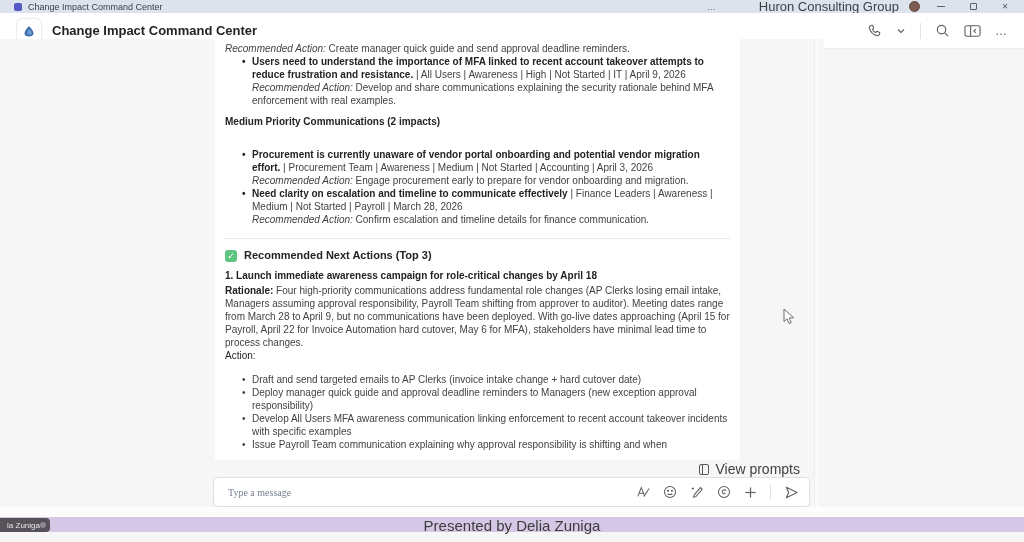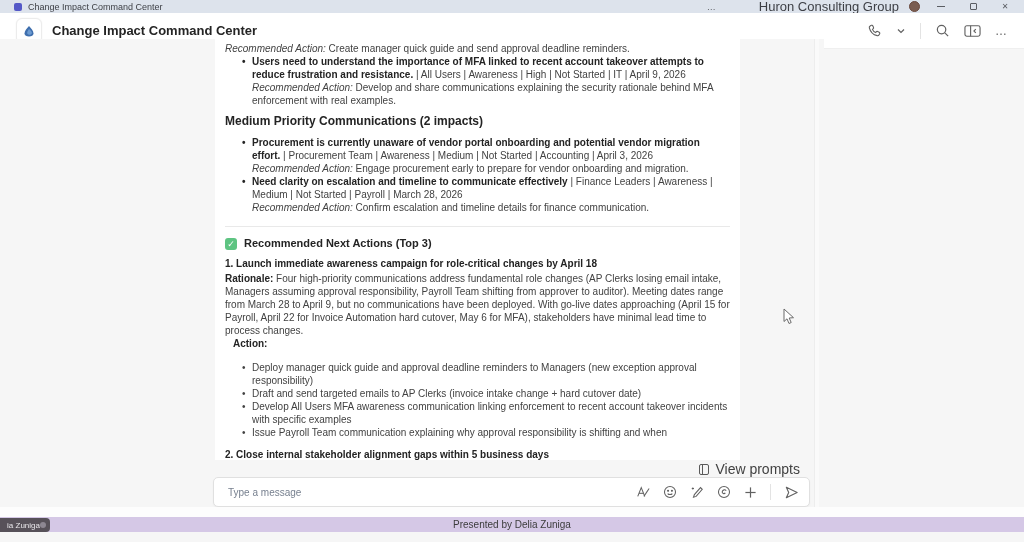--- a/index.html
+++ b/index.html
@@ -51,62 +51,62 @@
     position:absolute; left:215px; top:0; width:525px; height:421px;
     background:#ffffff; overflow:hidden; padding:3px 10px 0 10px;
     font-size:10px; line-height:13px; color:#424242;
   }
   .b { font-weight:bold; color:#242424; }
   .it { font-style:italic; }
   .indent { margin-left:27px; }
   ul.blist { list-style:none; margin:0; }
   ul.blist > li { position:relative; margin-left:15px; padding-left:12px; }
   ul.blist > li::before { content:"•"; position:absolute; left:2px; top:0; color:#242424; font-weight:bold; }
-  .sec-h { font-size:12px; font-weight:bold; color:#242424; margin:8px 0 8px; }
+  .sec-h { font-size:10px; font-weight:bold; color:#242424; margin:8px 0 20px; }
   .card hr.div { border:none; border-top:1px solid #e9e9e9; margin:12px 0 10px; }
   .na-head { display:flex; align-items:center; gap:7px; margin:0 0 7px; }
   .check-badge {
     width:12px; height:12px; border-radius:3px; background:#5ec482;
     color:#fff; font-size:9px; line-height:12px; text-align:center; flex:none;
   }
   .na-title { font-size:11px; font-weight:bold; color:#242424; }
   .num-title { font-weight:bold; color:#242424; margin:0 0 2px; }
   .para { margin:0; }
-  .action-word { font-weight:bold; color:#242424; margin:0 8px 11px; }
+  .action-word { font-weight:normal; color:#242424; margin:0 0 11px; }
   ul.actions { list-style:none; margin:0 0 9px 15px; }
   ul.actions > li { position:relative; padding-left:12px; }
   ul.actions > li::before { content:"•"; position:absolute; left:2px; top:0; color:#424242; }
   
   .prompts-row {
     position:absolute; left:215px; top:422px; width:595px; height:16px;
     display:flex; justify-content:flex-end; align-items:center; gap:6px;
     font-size:14px; color:#424242; padding-right:10px;
   }
   .prompts-icon { width:10px; height:11px; border:1px solid #5a5a5a; border-radius:2px; position:relative; }
   .prompts-icon::before { content:""; position:absolute; left:2px; top:0; bottom:0; width:1px; background:#5a5a5a; }
   .compose {
     position:absolute; left:213px; top:438px; width:597px; height:30px;
     background:#fff; border:1px solid #e0e0e0; border-radius:5px;
     box-shadow:0 1px 2px rgba(0,0,0,.04);
     display:flex; align-items:center; padding:0 10px 0 14px;
   }
   .compose input {
     flex:1; border:none; outline:none; font-size:10px;
-    font-family:Liberation Sans, sans-serif; color:#333; background:transparent;
+    font-family:Liberation Serif, serif; color:#333; background:transparent;
   }
   .compose input::placeholder { color:#77808f; }
   .compose-icons { display:flex; align-items:center; gap:13px; color:#616161; }
   .compose-icons svg { display:block; }
   .c-divider { width:1px; height:16px; background:#e3e3e3; }
   
   .white-strip { position:absolute; left:0; top:468px; width:1024px; height:10px; background:#fdfdfd; }
   .present-bar {
     position:absolute; left:0; top:478px; width:1024px; height:15px;
-    background:#d5c8e6; display:flex; align-items:center; justify-content:center;
-    font-size:10px; color:#3c3c3c;
+    background:#d5c8e6; display:flex; align-items:flex-start; justify-content:center;
+    font-size:15px; color:#3c3c3c;
   }
   .overlay-pill {
     position:absolute; left:0; top:479px; height:14px; width:50px;
     background:#575159; border-radius:0 4px 4px 0;
     display:flex; align-items:center; justify-content:flex-end; gap:0;
     color:#e8e6ea; font-size:8px; padding-right:4px; overflow:hidden;
   }
   .overlay-pill .share-dot { width:6px; height:6px; border-radius:50%; background:#8d8792; flex:none; }
   
   .cursor { position:absolute; left:783px; top:269px; }
@@ -191,22 +191,22 @@
     <div class="na-head">
       <span class="check-badge">✓</span>
       <span class="na-title">Recommended Next Actions (Top 3)</span>
     </div>
 
     <p class="num-title">1. Launch immediate awareness campaign for role-critical changes by April 18</p>
     <p class="para"><span class="b">Rationale:</span><span> Four high-priority communications address fundamental role changes (AP Clerks losing email intake, Managers assuming approval responsibility, Payroll Team shifting from approver to auditor). Meeting dates range from March 28 to April 9, but no communications have been deployed. With go-live dates approaching (April 15 for Payroll, April 22 for Invoice Automation hard cutover, May 6 for MFA), stakeholders have minimal lead time to process changes.</span></p>
     <p class="action-word">Action:</p>
 
     <ul class="actions">
+      <li>Draft and send targeted emails to AP Clerks (invoice intake change + hard cutover date)</li>
       <li>Deploy manager quick guide and approval deadline reminders to Managers (new exception approval responsibility)</li>
-      <li>Draft and send targeted emails to AP Clerks (invoice intake change + hard cutover date)</li>
       <li>Develop All Users MFA awareness communication linking enforcement to recent account takeover incidents with specific examples</li>
       <li>Issue Payroll Team communication explaining why approval responsibility is shifting and when</li>
     </ul>
 
     <p class="num-title">2. Close internal stakeholder alignment gaps within 5 business days</p>
 
   </div>
 
   <div class="prompts-row">
     <span class="prompts-icon"></span>

